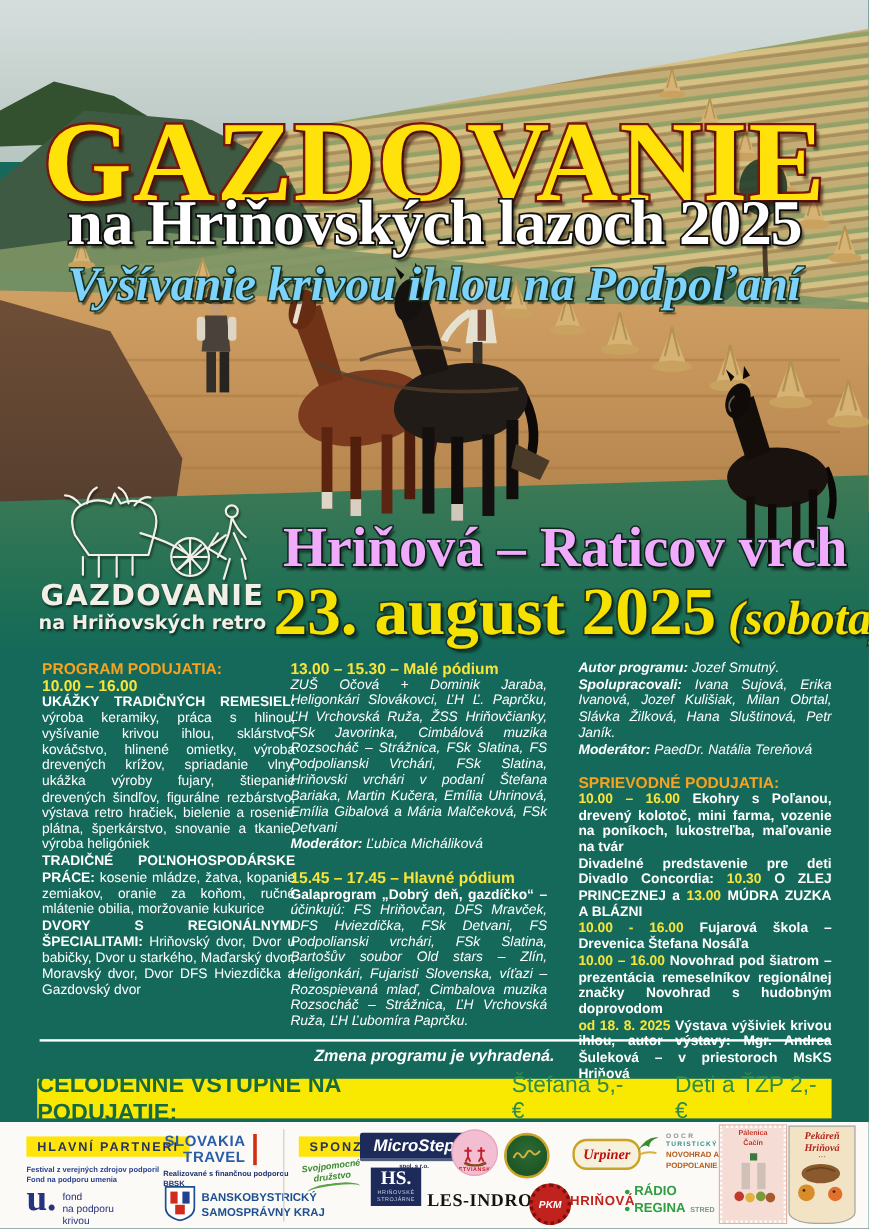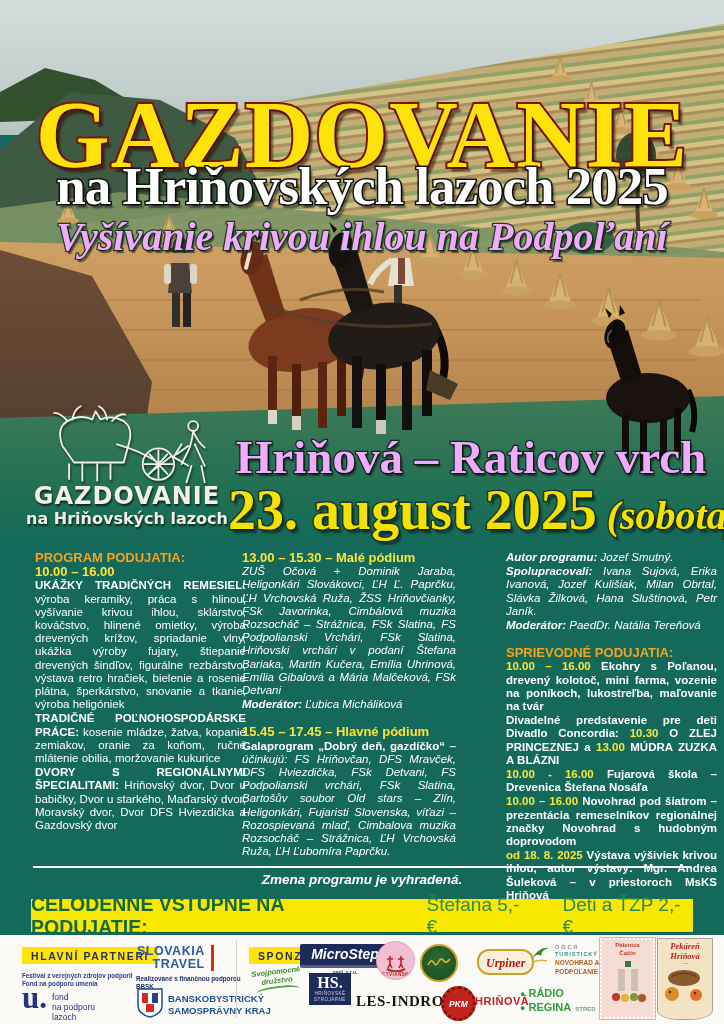--- a/index.html
+++ b/index.html
@@ -9,21 +9,21 @@
   .hero{position:absolute;top:0;left:0;width:724px;height:545px;}
   .hero-art{position:absolute;top:0;left:0;}
   .display{position:absolute;left:0;width:724px;text-align:center;line-height:1;
            font-family:"Liberation Serif",serif;font-weight:bold;white-space:nowrap;}
   .title{top:24px;font-size:95px;letter-spacing:1px;color:#fee209;
          -webkit-text-stroke:4px #7c150c;paint-order:stroke fill;
          text-shadow:4px 5px 2px rgba(45,10,5,.55);}
   .subtitle{top:116px;font-size:53px;letter-spacing:-1px;color:#ffffff;
             -webkit-text-stroke:3px #141414;paint-order:stroke fill;
             text-shadow:3px 4px 2px rgba(0,0,0,.5);}
-  .tagline{top:177px;font-size:40px;font-style:italic;color:#f0abfc;
+  .tagline{top:177px;font-size:40px;font-style:italic;color:#7dd3fc;
            -webkit-text-stroke:2.5px #203a22;paint-order:stroke fill;
            text-shadow:2px 3px 1px rgba(8,25,14,.6);}
   .locdate{position:absolute;left:228px;width:486px;text-align:center;line-height:1;
            font-family:"Liberation Serif",serif;font-weight:bold;white-space:nowrap;}
   .location{top:434px;font-size:47px;color:#f0abfc;
             -webkit-text-stroke:2.5px #10281f;paint-order:stroke fill;
             text-shadow:2px 3px 2px rgba(0,0,0,.55);}
   .dateline{top:482px;font-size:56px;color:#f6e200;
             -webkit-text-stroke:3px #1d3a2c;paint-order:stroke fill;
             text-shadow:3px 4px 2px rgba(5,20,12,.55);}
@@ -35,21 +35,21 @@
            font-family:"DejaVu Sans",sans-serif;text-shadow:1px 2px 2px rgba(0,0,0,.65);margin-top:-2px;}
   .logo-t2{font-size:16px;font-weight:bold;color:#f2efe6;
            font-family:"DejaVu Sans",sans-serif;text-shadow:1px 2px 2px rgba(0,0,0,.65);margin-top:-1px;}
   
   .green{position:absolute;top:545px;left:0;width:656px;height:390px;background:#14695a;}
   .col{position:absolute;top:6px;color:#fff;font-size:11.5px;line-height:13.2px;
        text-align:justify;hyphens:auto;}
   .col p{margin:0 0 1px 0;}
   .col1{left:35px;width:211px;}
   .col2{left:242px;width:214px;}
-  .col3{left:482px;width:211px;margin-left:24px;}
+  .col3{left:482px;width:211px;}
   .h-orange{color:#f5a321;font-weight:bold;font-size:13px;text-align:left;}
   .h-yellow{color:#f8e53a;font-weight:bold;font-size:13px;text-align:left;}
   .b{font-weight:bold;}
   .it{font-style:italic;}  .gap13{height:13px;}
   .seg-y{color:#f8e53a;font-weight:bold;}
   .seg-w{color:#ffffff;font-weight:bold;}
   .rule{position:absolute;top:321px;left:33px;width:658px;height:2px;background:#ffffff;}
   .note{position:absolute;top:327px;left:0;width:724px;text-align:center;
         font-weight:bold;font-style:italic;font-size:13.5px;color:#fff;margin:0;}
   .admission{position:absolute;top:354px;left:31px;width:662px;height:33px;background:#f9e800;
@@ -272,21 +272,21 @@
         <path d="M28,28 q-8,-10 -16,-10 M34,26 q2,-12 10,-16 M76,26 q-2,-12 -10,-16 M82,28 q8,-10 16,-8"></path>
         <path d="M30,80 v18 M46,80 v20 M64,80 v20 M80,80 v18"></path>
         <path d="M88,56 q28,8 46,20"></path>
         <circle cx="138" cy="80" r="19"></circle>
         <path d="M138,63 v34 M121,80 h34 M127,68 l22,24 M149,68 l-22,24"></path>
         <path d="M126,92 l28,-22 l20,12 M156,72 l10,-16"></path>
         <circle cx="180" cy="34" r="6"></circle>
         <path d="M180,40 q-2,16 -6,24 l-8,16 M180,40 q6,14 14,20 M174,58 l-14,10 M182,56 l12,26 M178,82 l-6,20 M190,82 l4,20"></path>
       </svg>
       <div class="logo-t1">GAZDOVANIE</div>
-      <div class="logo-t2">na Hriňovských lazoch</div>
+      <div class="logo-t2">na Hriňovských retro</div>
     </div>
 
     <div class="locdate location">Hriňová – Raticov vrch</div>
     <div class="locdate dateline"><span>23. august 2025</span><span class="date-suffix">(sobota)</span></div>
   </div>
 
   <div class="green">
 
     <div class="col col1">
       <p class="h-orange">PROGRAM PODUJATIA:</p>
@@ -337,21 +337,21 @@
       <div>TRAVEL</div>
     </div>
 
     <div class="fpu-note">Festival z verejných zdrojov podporil Fond na podporu umenia</div>
 
     <div class="fond">
       <div class="fpu-mark">u.</div>
       <div class="fond-lines">
         <div>fond</div>
         <div>na podporu</div>
-        <div>lazoch</div>
+        <div>krivou</div>
       </div>
     </div>
 
     <div class="bbsk-note">Realizované s finančnou podporou BBSK</div>
 
     <svg class="shield" width="26" height="30" viewBox="0 0 26 30">
       <path d="M1,1 h24 v17 q0,8 -12,11 q-12,-3 -12,-11 z" fill="#fff" stroke="#1d4f91" stroke-width="1.5"></path>
       <rect x="5" y="5" width="6" height="10" fill="#d22b1e"></rect>
       <rect x="15" y="5" width="6" height="10" fill="#23418e"></rect>
       <rect x="9" y="16" width="8" height="8" fill="#d22b1e"></rect>

